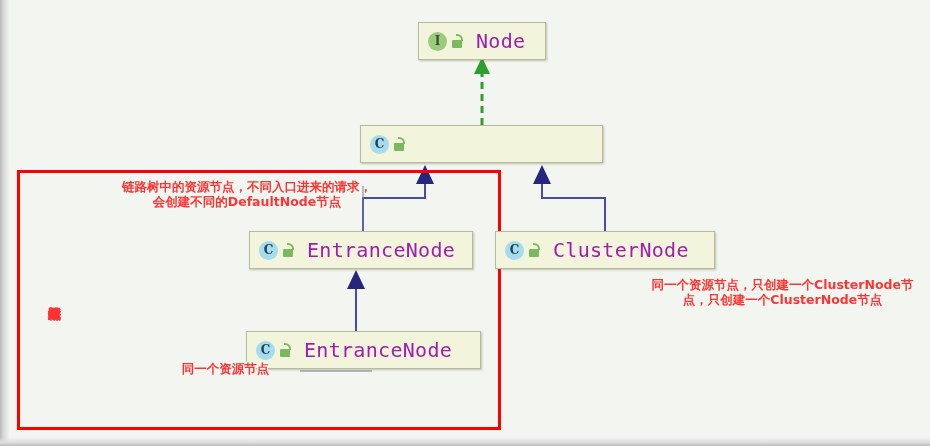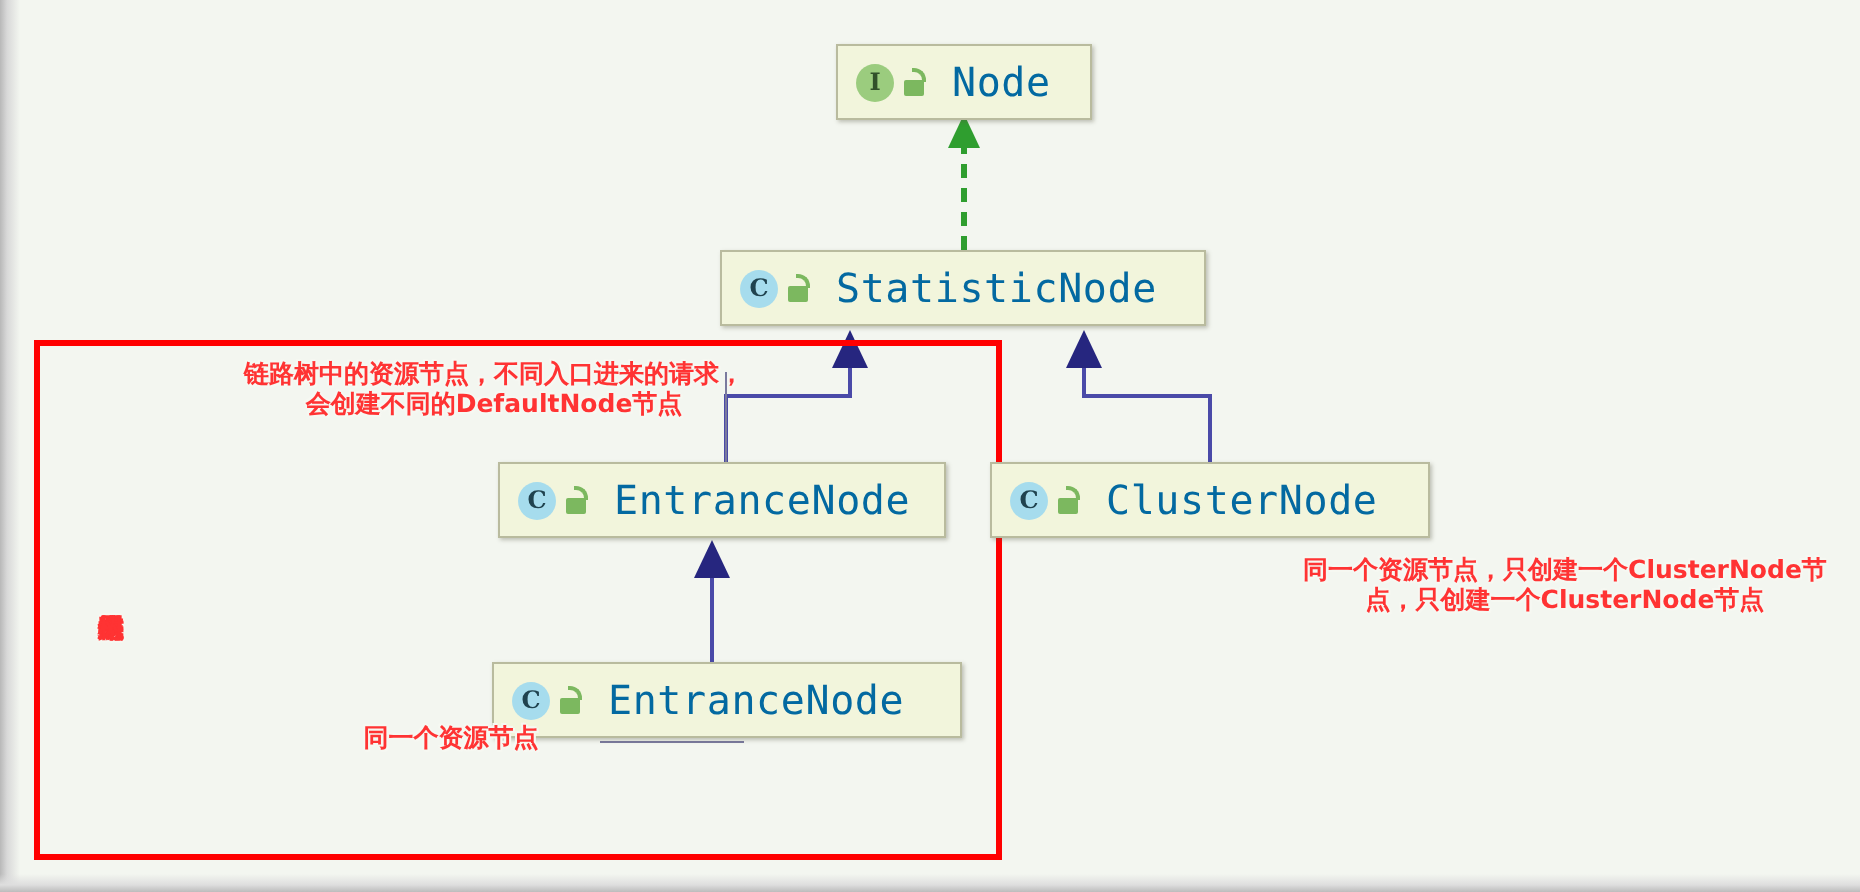--- a/index.html
+++ b/index.html
@@ -69,21 +69,21 @@
     box-shadow: 1px 1px 2px rgba(90,90,70,0.35);
     padding: 0 14px 0 9px;
     box-sizing: border-box;
     height: 38px;
     z-index: 20;
     white-space: nowrap;
   }
   .node-label {
     font-family: "DejaVu Sans Mono", monospace;
     font-size: 20px;
-    color: #0369a1;
+    color: #a21caf;
     letter-spacing: 0.3px;
     margin-left: 12px;
   }
 
   .badge {
     width: 19px;
     height: 19px;
     border-radius: 50%;
     display: inline-flex;
     align-items: center;
@@ -204,21 +204,20 @@
     </span>
     <span class="node-label">Node</span>
   </div>
 
   <div class="node" style="left:360px; top:125px; width:243px;">
     <span class="badge badge-class">C</span>
     <span class="lock">
       <span class="shackle"></span>
         <span class="body"></span>
     </span>
-    <span class="node-label">StatisticNode</span>
   </div>
 
   <div class="node" style="left:249px; top:231px; width:224px;">
     <span class="badge badge-class">C</span>
     <span class="lock">
       <span class="shackle"></span>
         <span class="body"></span>
     </span>
     <span class="node-label">EntranceNode</span>
   </div>

